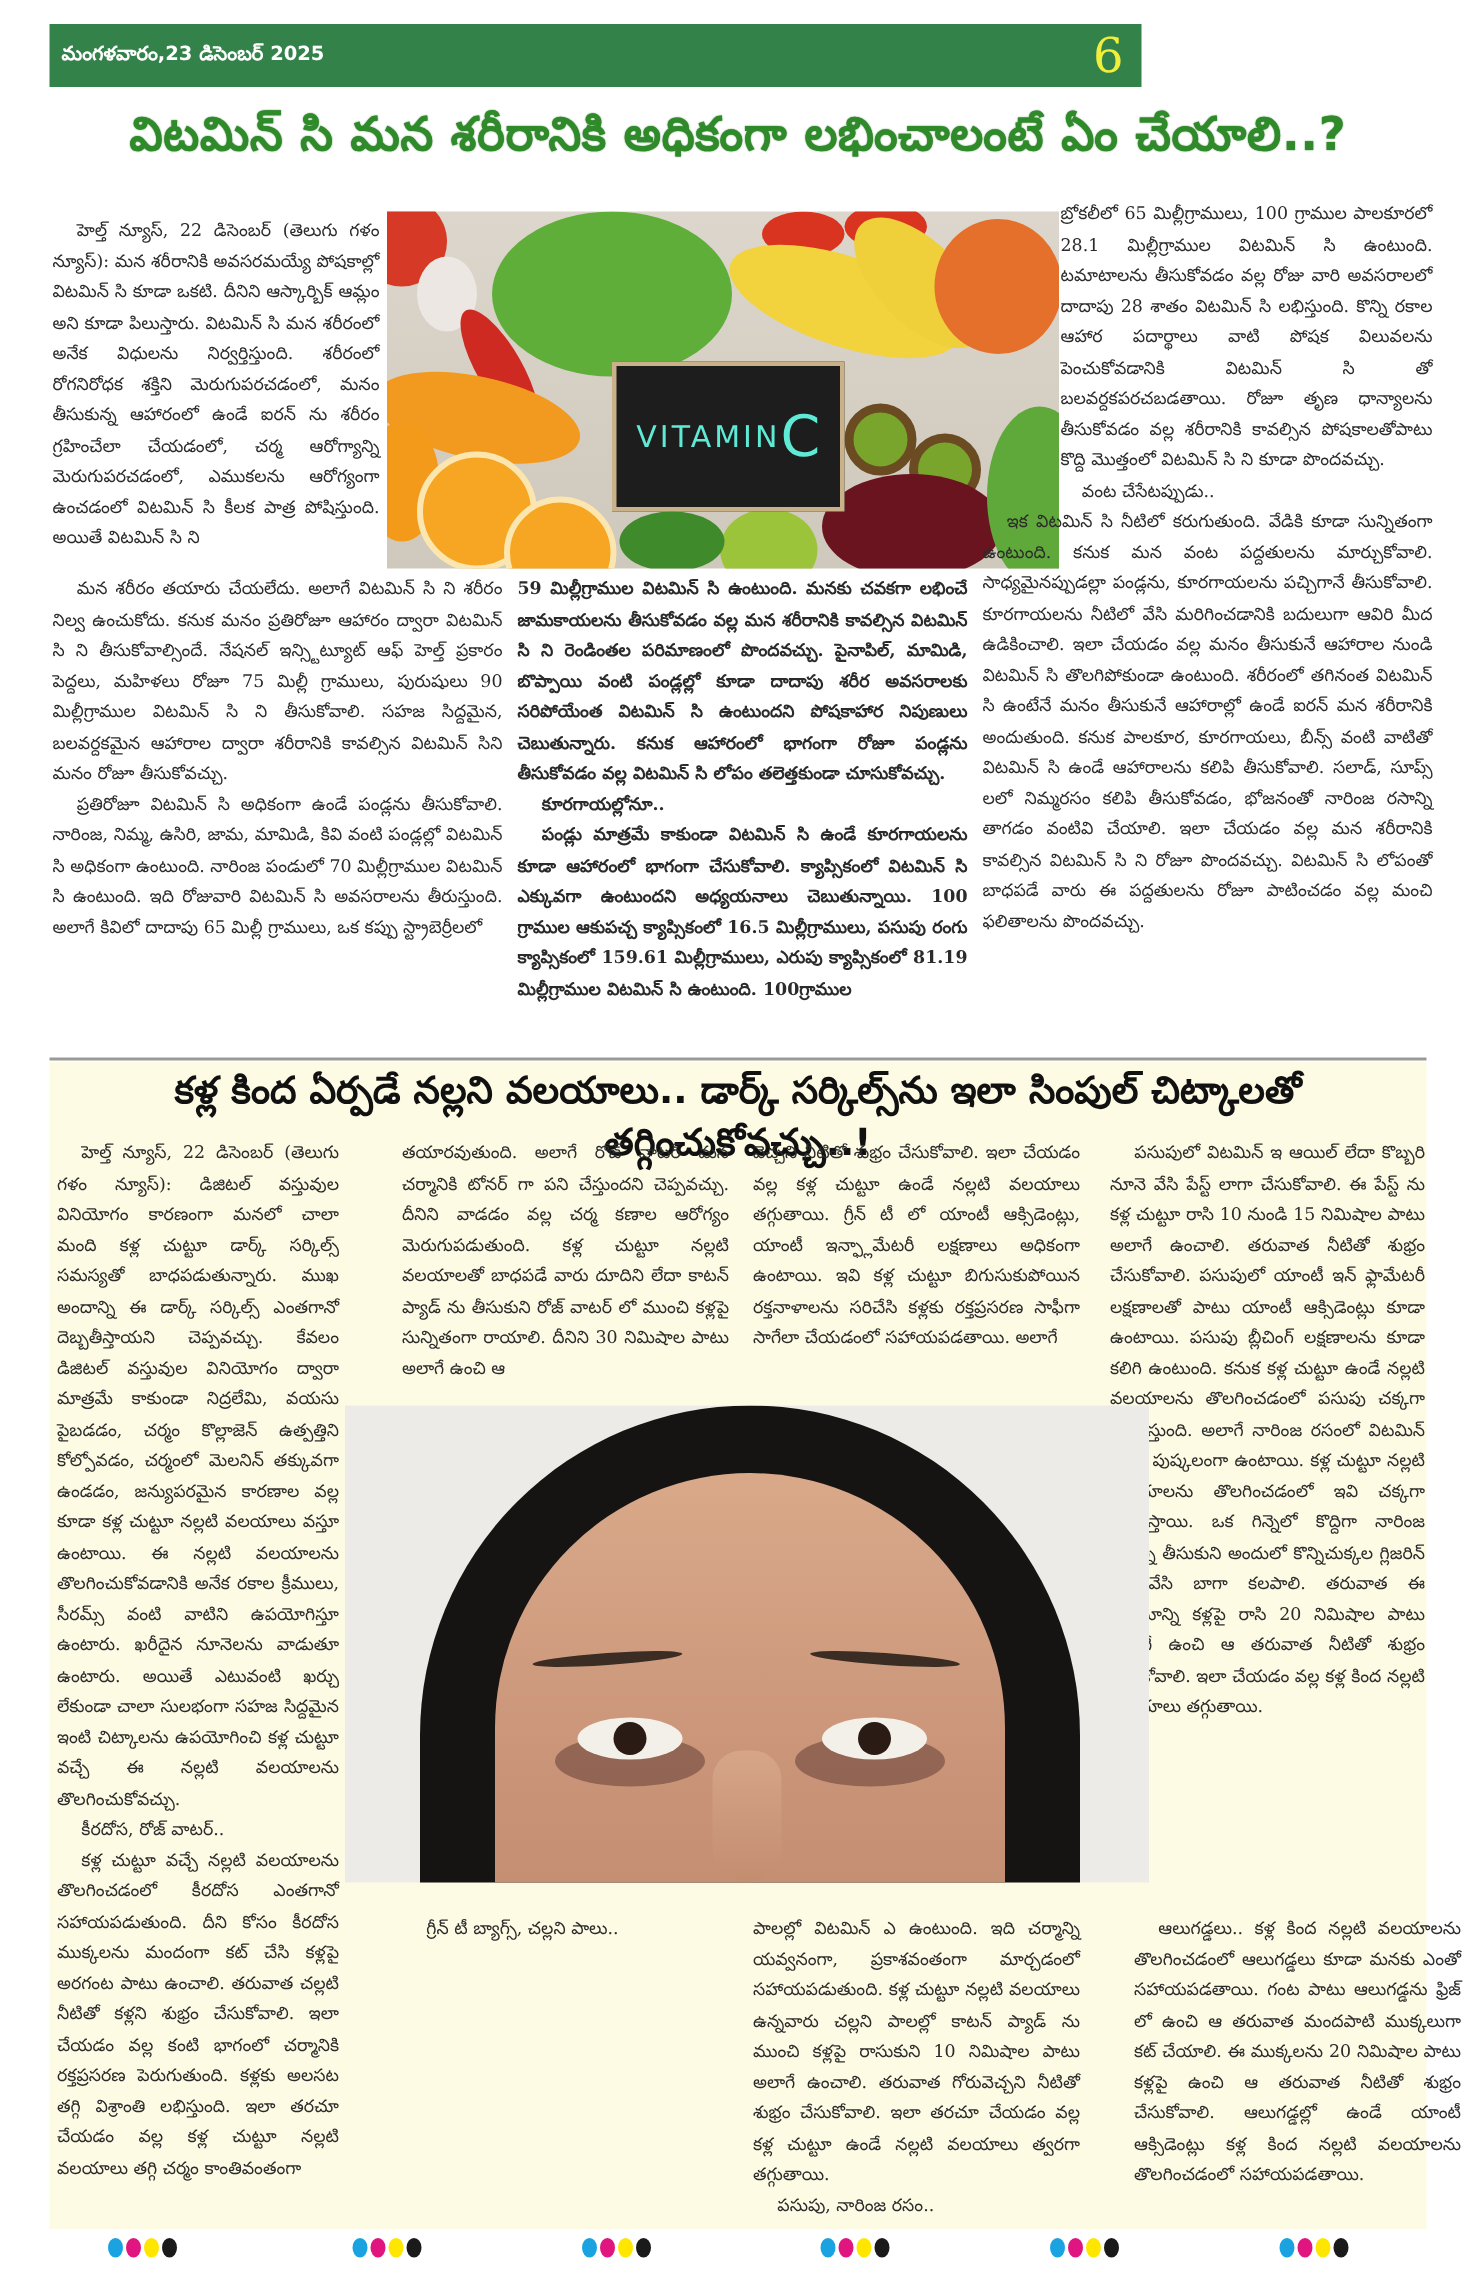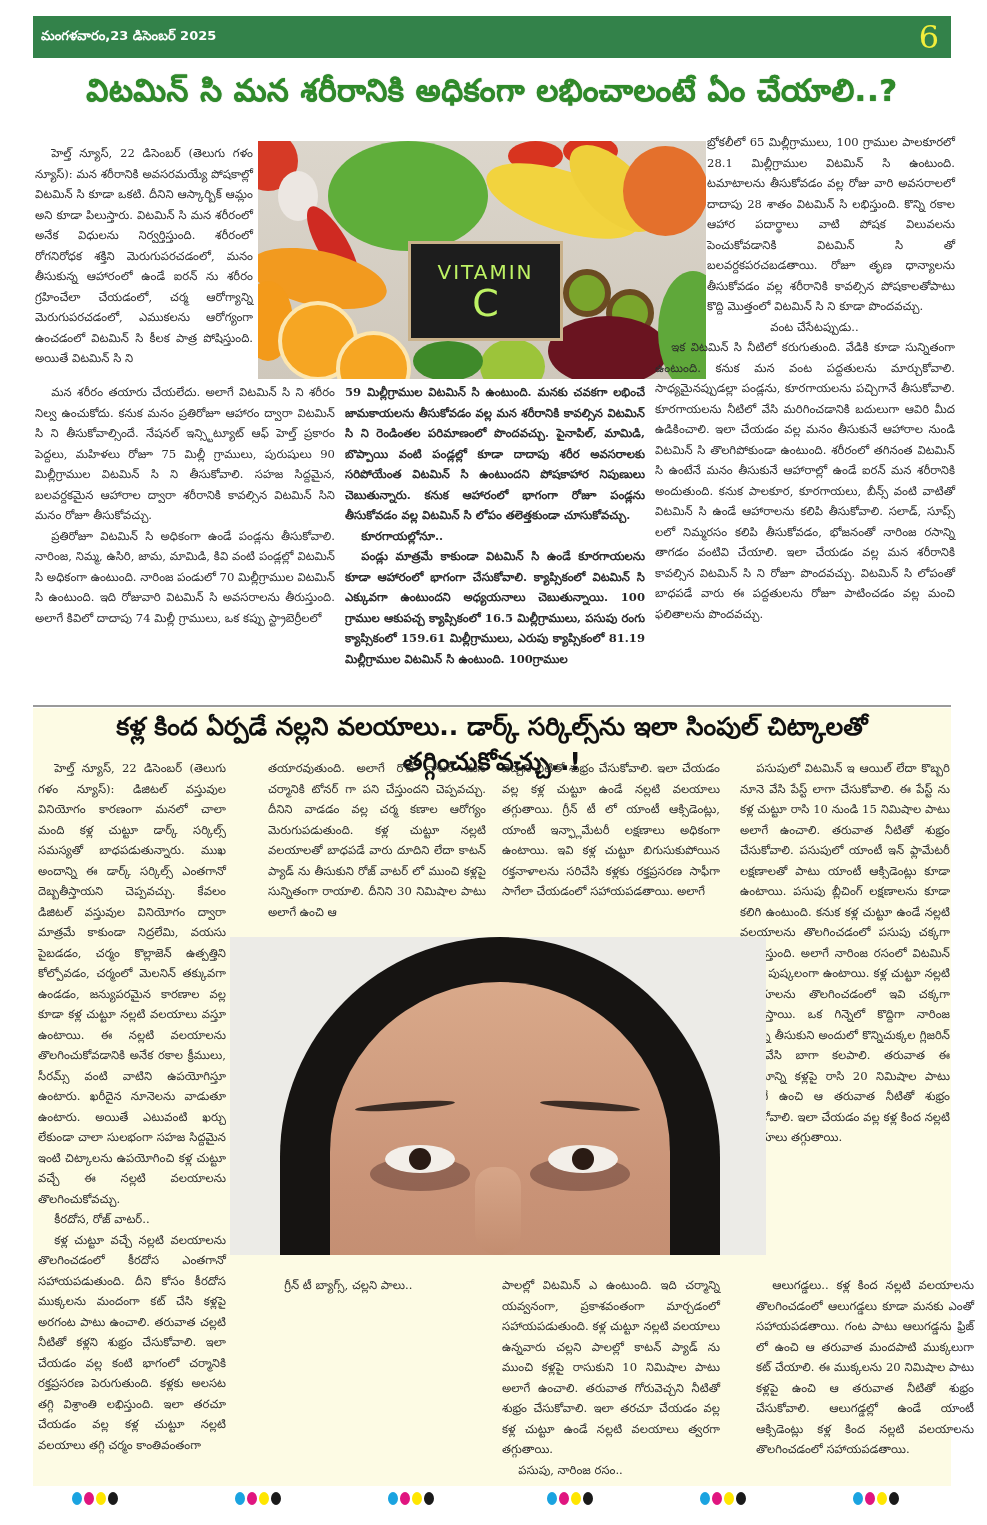--- a/index.html
+++ b/index.html
@@ -1,20 +1,20 @@
 <!DOCTYPE html>
 <html><head>
 <meta charset="utf-8">
 <style>
   * { box-sizing: border-box; margin: 0; padding: 0; }
   html, body { width: 987px; height: 1525px; background: #ffffff; overflow: hidden; }
   body { position: relative; font-family: "DejaVu Serif", serif; color: #222; }
 
   .header-bar {
-    position: absolute; left: 33px; top: 16px; width: 918px; height: 42px;
+    position: absolute; left: 33px; top: 16px; width: 728px; height: 42px;
     background: #33824a; display: flex; align-items: center; justify-content: space-between;
     padding: 0 8px;
   }
   .header-date { font-family: "DejaVu Sans", sans-serif; font-weight: bold; font-size: 13px; color: #fff; }
   .header-page { font-family: "DejaVu Serif", serif; font-size: 32px; color: #f2ee3c; line-height: 1; margin-right: 4px; }
 
   .headline1 {
     position: absolute; left: 33px; top: 72px; width: 918px; height: 56px;
     text-align: center; font-family: "DejaVu Sans", sans-serif; font-weight: bold;
     font-size: 31px; color: #2f8a2a; letter-spacing: 0.5px;
@@ -25,22 +25,22 @@
   .col p { text-indent: 1.4em; }
   .col p.sub { text-indent: 1.4em; }
 
   .img-vitamin {
     position: absolute; left: 258px; top: 141px; width: 448px; height: 238px; overflow: hidden;
     background: linear-gradient(180deg, #dcd6cc 0%, #cfc8bc 100%);
   }
   .img-vitamin .board {
     position: absolute; left: 150px; top: 100px; width: 155px; height: 100px;
     background: #1d1d1d; border: 3px solid #c9b18a;
-    display: flex; flex-direction: column; align-items: center; justify-content: center;
-    color: #bef264; font-family: "DejaVu Sans", sans-serif;
+    display: flex; flex-direction: row; align-items: center; justify-content: center;
+    color: #5eead4; font-family: "DejaVu Sans", sans-serif;
   }
   .img-vitamin .board .t1 { font-size: 20px; letter-spacing: 2px; }
   .img-vitamin .board .t2 { font-size: 38px; line-height: 1; }
   .blob { position: absolute; border-radius: 50%; }
 
   .divider { position: absolute; left: 33px; top: 705px; width: 918px; height: 2px; background: #9a9a9a; }
 
   .panel2 { position: absolute; left: 33px; top: 708px; width: 918px; height: 778px; background: #fdfbe4; }
   .headline2 {
     position: absolute; left: 33px; top: 712px; width: 918px; height: 48px;
@@ -98,32 +98,32 @@
   <div class="blob" style="left:222px;top:198px;width:65px;height:55px;background:#9cc43a;"></div>
   <div class="blob" style="left:155px;top:200px;width:70px;height:40px;background:#3f8a2a;"></div>
   <div class="board">
     <span class="t1">VITAMIN</span>
     <span class="t2">C</span>
   </div>
 </div>
 
 <div class="col" style="left:35px; top:382px; width:300px;">
   <p>మన శరీరం తయారు చేయలేదు. అలాగే విటమిన్ సి ని శరీరం నిల్వ ఉంచుకోదు. కనుక మనం ప్రతిరోజూ ఆహారం ద్వారా విటమిన్ సి ని తీసుకోవాల్సిందే. నేషనల్ ఇన్స్టిట్యూట్ ఆఫ్ హెల్త్ ప్రకారం పెద్దలు, మహిళలు రోజూ 75 మిల్లీ గ్రాములు, పురుషులు 90 మిల్లీగ్రాముల విటమిన్ సి ని తీసుకోవాలి. సహజ సిద్దమైన, బలవర్దకమైన ఆహారాల ద్వారా శరీరానికి కావల్సిన విటమిన్ సిని మనం రోజూ తీసుకోవచ్చు.</p>
-  <p>ప్రతిరోజూ విటమిన్ సి అధికంగా ఉండే పండ్లను తీసుకోవాలి. నారింజ, నిమ్మ, ఉసిరి, జామ, మామిడి, కివి వంటి పండ్లల్లో విటమిన్ సి అధికంగా ఉంటుంది. నారింజ పండులో 70 మిల్లీగ్రాముల విటమిన్ సి ఉంటుంది. ఇది రోజువారి విటమిన్ సి అవసరాలను తీరుస్తుంది. అలాగే కివిలో దాదాపు 74 మిల్లీ గ్రాములు, ఒక కప్పు స్ట్రాబెర్రీలలో</p>
+  <p>ప్రతిరోజూ విటమిన్ సి అధికంగా ఉండే పండ్లను తీసుకోవాలి. నారింజ, నిమ్మ, ఉసిరి, జామ, మామిడి, కివి వంటి పండ్లల్లో విటమిన్ సి అధికంగా ఉంటుంది. నారింజ పండులో 70 మిల్లీగ్రాముల విటమిన్ సి ఉంటుంది. ఇది రోజువారి విటమిన్ సి అవసరాలను తీరుస్తుంది. అలాగే కివిలో దాదాపు 65 మిల్లీ గ్రాములు, ఒక కప్పు స్ట్రాబెర్రీలలో</p>
 </div>
 
 <div class="col" style="left:345px; top:382px; width:300px;font-weight:bold;">
   <p style="text-indent:0">59 మిల్లీగ్రాముల విటమిన్ సి ఉంటుంది. మనకు చవకగా లభించే జామకాయలను తీసుకోవడం వల్ల మన శరీరానికి కావల్సిన విటమిన్ సి ని రెండింతల పరిమాణంలో పొందవచ్చు. పైనాపిల్, మామిడి, బొప్పాయి వంటి పండ్లల్లో కూడా దాదాపు శరీర అవసరాలకు సరిపోయేంత విటమిన్ సి ఉంటుందని పోషకాహార నిపుణులు చెబుతున్నారు. కనుక ఆహారంలో భాగంగా రోజూ పండ్లను తీసుకోవడం వల్ల విటమిన్ సి లోపం తలెత్తకుండా చూసుకోవచ్చు.</p>
   <p class="sub">కూరగాయల్లోనూ..</p>
   <p>పండ్లు మాత్రమే కాకుండా విటమిన్ సి ఉండే కూరగాయలను కూడా ఆహారంలో భాగంగా చేసుకోవాలి. క్యాప్సికంలో విటమిన్ సి ఎక్కువగా ఉంటుందని అధ్యయనాలు చెబుతున్నాయి. 100 గ్రాముల ఆకుపచ్చ క్యాప్సికంలో 16.5 మిల్లీగ్రాములు, పసుపు రంగు క్యాప్సికంలో 159.61 మిల్లీగ్రాములు, ఎరుపు క్యాప్సికంలో 81.19 మిల్లీగ్రాముల విటమిన్ సి ఉంటుంది. 100గ్రాముల</p>
 </div>
 
 <div class="col" style="left:655px; top:132px; width:300px;">
   <p style="text-indent:0; margin-left:52px;">బ్రోకలీలో 65 మిల్లీగ్రాములు, 100 గ్రాముల పాలకూరలో 28.1 మిల్లీగ్రాముల విటమిన్ సి ఉంటుంది. టమాటాలను తీసుకోవడం వల్ల రోజు వారి అవసరాలలో దాదాపు 28 శాతం విటమిన్ సి లభిస్తుంది. కొన్ని రకాల ఆహార పదార్థాలు వాటి పోషక విలువలను పెంచుకోవడానికి విటమిన్ సి తో బలవర్దకపరచబడతాయి. రోజూ తృణ ధాన్యాలను తీసుకోవడం వల్ల శరీరానికి కావల్సిన పోషకాలతోపాటు కొద్ది మొత్తంలో విటమిన్ సి ని కూడా పొందవచ్చు.</p>
-  <p class="sub" style="margin-left:76px;padding-left:23px;">వంట చేసేటప్పుడు..</p>
+  <p class="sub" style="margin-left:27px;padding-left:23px;">వంట చేసేటప్పుడు..</p>
   <p>ఇక విటమిన్ సి నీటిలో కరుగుతుంది. వేడికి కూడా సున్నితంగా ఉంటుంది. కనుక మన వంట పద్దతులను మార్చుకోవాలి. సాధ్యమైనప్పుడల్లా పండ్లను, కూరగాయలను పచ్చిగానే తీసుకోవాలి. కూరగాయలను నీటిలో వేసి మరిగించడానికి బదులుగా ఆవిరి మీద ఉడికించాలి. ఇలా చేయడం వల్ల మనం తీసుకునే ఆహారాల నుండి విటమిన్ సి తొలగిపోకుండా ఉంటుంది. శరీరంలో తగినంత విటమిన్ సి ఉంటేనే మనం తీసుకునే ఆహారాల్లో ఉండే ఐరన్ మన శరీరానికి అందుతుంది. కనుక పాలకూర, కూరగాయలు, బీన్స్ వంటి వాటితో విటమిన్ సి ఉండే ఆహారాలను కలిపి తీసుకోవాలి. సలాడ్, సూప్స్ లలో నిమ్మరసం కలిపి తీసుకోవడం, భోజనంతో నారింజ రసాన్ని తాగడం వంటివి చేయాలి. ఇలా చేయడం వల్ల మన శరీరానికి కావల్సిన విటమిన్ సి ని రోజూ పొందవచ్చు. విటమిన్ సి లోపంతో బాధపడే వారు ఈ పద్దతులను రోజూ పాటించడం వల్ల మంచి ఫలితాలను పొందవచ్చు.</p>
 </div>
 
 <div class="divider"></div>
 
 <div class="panel2"></div>
 <h2 class="headline2">కళ్ల కింద ఏర్పడే నల్లని వలయాలు.. డార్క్ సర్కిల్స్‌ను ఇలా సింపుల్ చిట్కాలతో తగ్గించుకోవచ్చు..!</h2>
 
 <div class="col" style="left:38px; top:758px; width:188px;">
   <p>హెల్త్ న్యూస్, 22 డిసెంబర్ (తెలుగు గళం న్యూస్): డిజిటల్ వస్తువుల వినియోగం కారణంగా మనలో చాలా మంది కళ్ల చుట్టూ డార్క్ సర్కిల్స్ సమస్యతో బాధపడుతున్నారు. ముఖ అందాన్ని ఈ డార్క్ సర్కిల్స్ ఎంతగానో దెబ్బతీస్తాయని చెప్పవచ్చు. కేవలం డిజిటల్ వస్తువుల వినియోగం ద్వారా మాత్రమే కాకుండా నిద్రలేమి, వయసు పైబడడం, చర్మం కొల్లాజెన్ ఉత్పత్తిని కోల్పోవడం, చర్మంలో మెలనిన్ తక్కువగా ఉండడం, జన్యుపరమైన కారణాల వల్ల కూడా కళ్ల చుట్టూ నల్లటి వలయాలు వస్తూ ఉంటాయి. ఈ నల్లటి వలయాలను తొలగించుకోవడానికి అనేక రకాల క్రీములు, సీరమ్స్ వంటి వాటిని ఉపయోగిస్తూ ఉంటారు. ఖరీదైన నూనెలను వాడుతూ ఉంటారు. అయితే ఎటువంటి ఖర్చు లేకుండా చాలా సులభంగా సహజ సిద్దమైన ఇంటి చిట్కాలను ఉపయోగించి కళ్ల చుట్టూ వచ్చే ఈ నల్లటి వలయాలను తొలగించుకోవచ్చు.</p>

